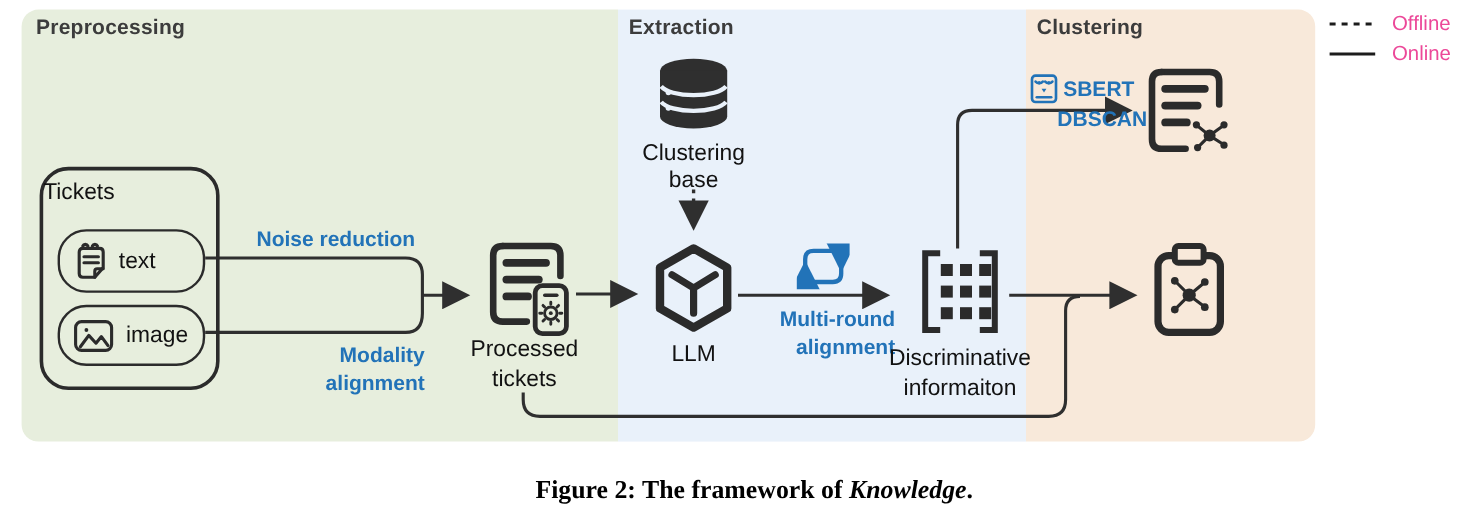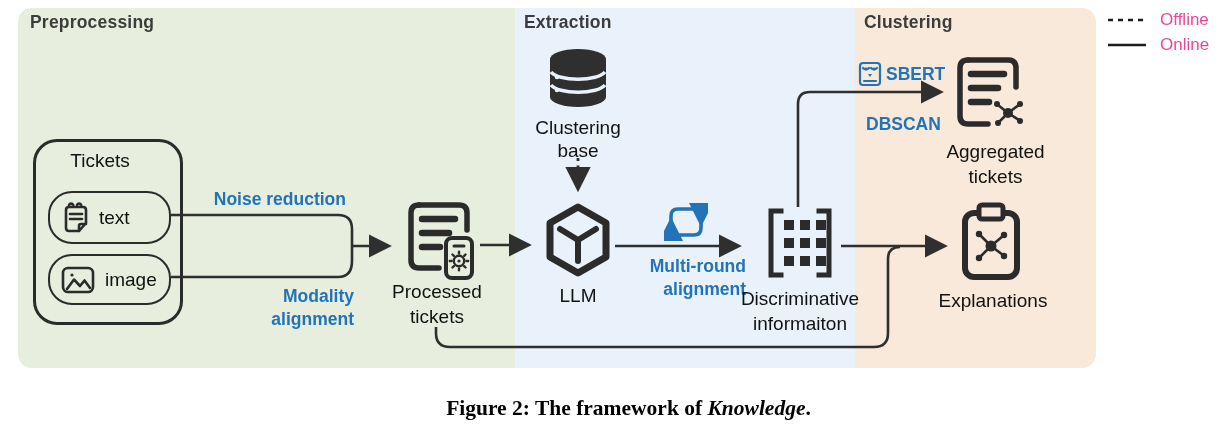--- a/index.html
+++ b/index.html
@@ -8,21 +8,21 @@
   .band{position:absolute;top:8px;height:360px;}
   .band.green{left:18px;width:497px;background:#e7eedd;border-radius:14px 0 0 14px;}
   .band.blue{left:515px;width:340px;background:#e9f1fa;}
   .band.orange{left:855px;width:241px;background:#f8e9da;border-radius:0 14px 14px 0;}
   .stage-title{position:absolute;font-size:17.5px;font-weight:bold;color:#3c3c3c;letter-spacing:.2px;}
   .wires{position:absolute;left:0;top:0;pointer-events:none;}
   .node-label{position:absolute;font-size:19px;line-height:25px;color:#121212;text-align:center;}
   .edge-label{position:absolute;font-size:17.5px;line-height:23px;font-weight:bold;color:#2273b8;text-align:right;}
   .group-box{position:absolute;left:33px;top:139px;width:150px;height:186px;
              border:3px solid #2b2b2b;border-radius:24px;box-sizing:border-box;}
-  .group-title{position:absolute;left:0;right:16px;top:8px;text-align:center;font-size:19px;color:#121212;}
+  .group-title{position:absolute;left:0;right:16px;top:8px;font-size:19px;color:#121212;}
   .mini-box{position:absolute;left:12px;width:123px;border:2.5px solid #2b2b2b;border-radius:24px;
             box-sizing:border-box;display:flex;align-items:center;gap:9px;padding-left:10px;}
   .mini-box .lbl{font-size:19px;color:#121212;}
   .icon{position:absolute;}
   .legend{position:absolute;left:1106px;top:10px;display:flex;flex-direction:column;gap:5px;}
   .legend-row{display:flex;align-items:center;gap:12px;}
   .legend-row .txt{font-size:17px;color:#ec4899;}
   .caption{position:absolute;left:0;right:0;top:396px;text-align:center;
            font-family:"Liberation Serif",serif;font-size:21.5px;font-weight:bold;color:#000;}
   .caption .em{font-style:italic;}
@@ -168,56 +168,54 @@
     <g fill="none" stroke="#2273b8" stroke-width="2.2" stroke-linecap="round">
       <rect x="2" y="2" width="20" height="22" rx="3"></rect>
       <path d="M5,7 a4,4 0 0 0 6,0 M13,7 a4,4 0 0 0 6,0"></path>
       <circle cx="8" cy="8" r="1.4" fill="#2273b8" stroke="none"></circle>
       <circle cx="16" cy="8" r="1.4" fill="#2273b8" stroke="none"></circle>
       <path d="M10,13 h4 l-2,3 z" fill="#2273b8" stroke="none"></path>
       <path d="M6,20 h12"></path>
     </g>
   </svg>
   <div class="edge-label" style="left:886px;top:63px;width:70px;text-align:left">SBERT</div>
-  <div class="edge-label" style="left:866px;top:113px;width:90px;text-align:left">DBSCAN</div>
+  <div class="edge-label" style="left:866px;top:88px;width:90px;text-align:right">DBSCAN</div>
 
   <svg class="icon" style="left:951px;top:55px" width="78" height="78" viewBox="0 0 78 78">
     <g fill="none" stroke="#2b2b2b" stroke-linecap="round" stroke-linejoin="round">
       <path d="M17,5 H57 Q65,5 65,13 V32" stroke-width="5.5"></path>
       <path d="M17,5 Q9,5 9,13 V61 Q9,69 17,69 H37" stroke-width="5.5"></path>
       <path d="M20,19 H53" stroke-width="6.5"></path>
       <path d="M20,33 H47" stroke-width="6.5"></path>
       <path d="M20,47 H38" stroke-width="6.5"></path>
       <g stroke-width="2.6">
         <path d="M57,58 L47,50 M57,58 L68,50 M57,58 L48,67 M57,58 L68,65"></path>
       </g>
       <circle cx="57" cy="58" r="5" fill="#2b2b2b" stroke="none"></circle>
       <circle cx="46" cy="49" r="3" fill="#2b2b2b" stroke="none"></circle>
       <circle cx="69" cy="49" r="3" fill="#2b2b2b" stroke="none"></circle>
       <circle cx="47" cy="68" r="3" fill="#2b2b2b" stroke="none"></circle>
       <circle cx="69" cy="66" r="3" fill="#2b2b2b" stroke="none"></circle>
     </g>
   </svg>
-  <div class="node-label" style="left:938px;top:139px;width:115px">Aggregated tickets</div>
 
   <svg class="icon" style="left:958px;top:201px" width="66" height="82" viewBox="0 0 66 82">
     <g fill="none" stroke="#2b2b2b" stroke-linecap="round" stroke-linejoin="round">
       <rect x="7" y="12" width="52" height="64" rx="9" stroke-width="6"></rect>
       <rect x="21" y="4" width="24" height="14" rx="3" stroke-width="5" fill="#f8e9da"></rect>
       <g stroke-width="2.6">
         <path d="M33,45 L22,34 M33,45 L45,35 M33,45 L22,56 M33,45 L45,54"></path>
       </g>
       <circle cx="33" cy="45" r="5.5" fill="#2b2b2b" stroke="none"></circle>
       <circle cx="21" cy="33" r="3.2" fill="#2b2b2b" stroke="none"></circle>
       <circle cx="46" cy="34" r="3.2" fill="#2b2b2b" stroke="none"></circle>
       <circle cx="21" cy="57" r="3.2" fill="#2b2b2b" stroke="none"></circle>
       <circle cx="46" cy="55" r="3.2" fill="#2b2b2b" stroke="none"></circle>
     </g>
   </svg>
-  <div class="node-label" style="left:925px;top:288px;width:136px">Explanations</div>
 
   <div class="legend">
     <div class="legend-row">
       <svg width="42" height="6">
         <line x1="2" y1="3" x2="40" y2="3" stroke="#1c1c1c" stroke-width="2.4" stroke-dasharray="5,5"></line>
       </svg>
       <span class="txt">Offline</span>
     </div>
     <div class="legend-row">
       <svg width="42" height="6">

